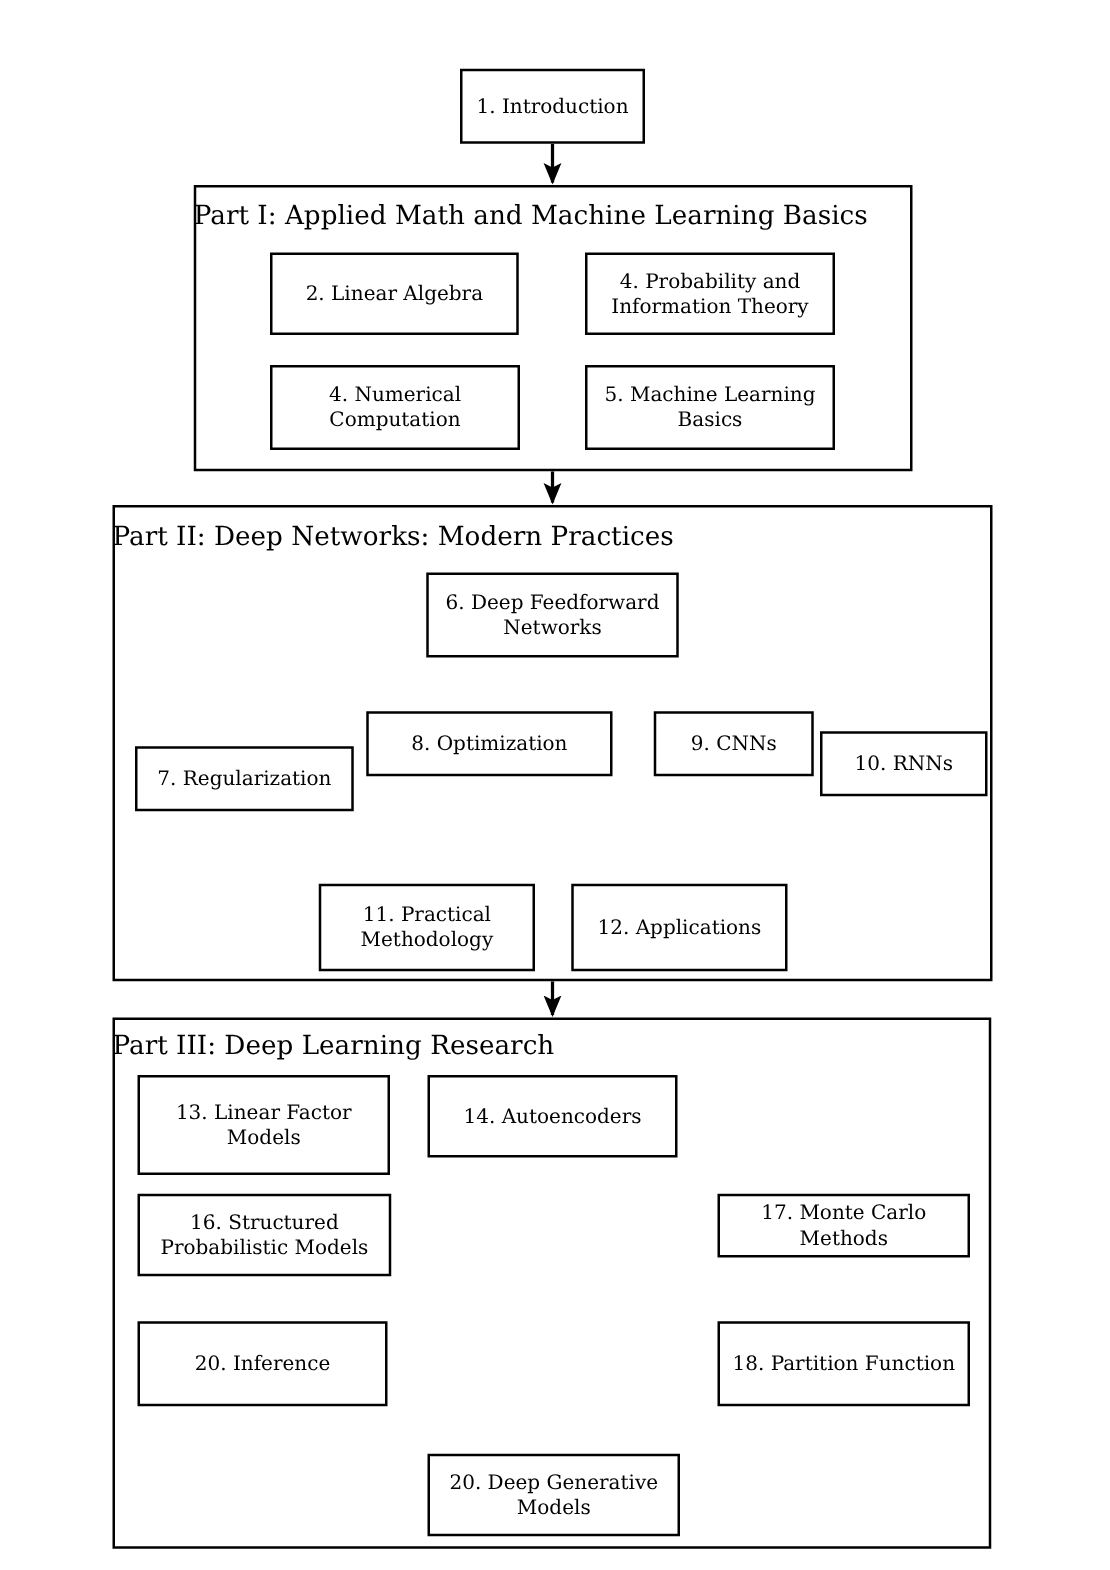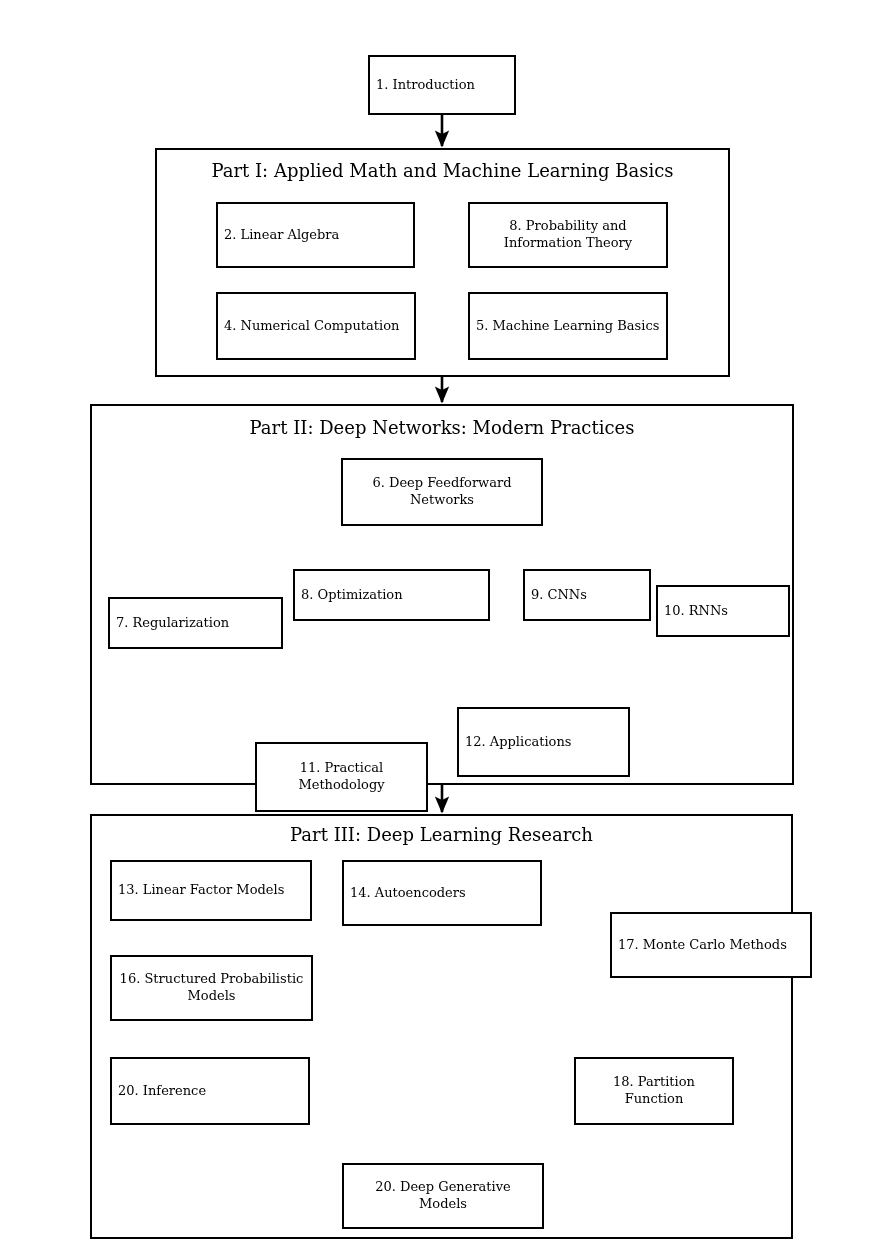--- a/index.html
+++ b/index.html
@@ -23,41 +23,40 @@
     height: 1256px;
     pointer-events: none;
   }
   .node {
     position: absolute;
     box-sizing: border-box;
     border: 2.5px solid #000000;
     background: #ffffff;
     display: flex;
     align-items: center;
-    justify-content: flex-start;
+    justify-content: center;
     text-align: center;
     line-height: 1.28;
     color: #000000;
-    font-size: 13px;
+    font-size: 16px;
     padding: 12px 6px;
     z-index: 3;
   }
   .part {
     position: absolute;
     box-sizing: border-box;
     border: 2.5px solid #000000;
     background: #ffffff;
     z-index: 1;
   }
   .part-title {
     position: absolute;
     left: 0;
     right: 0;
-    text-align: center;
-    font-size: 18px;
+    font-size: 21px;
     color: #000000;
     z-index: 2;
   }
   .node-text { display: block; }
 </style>
 </head>
 <body>
 
 <div id="canvas">
 
@@ -131,21 +130,21 @@
 
   <div class="node" style="left:368px; top:55px; width:148px; height:60px;">
     <span class="node-text">1. Introduction</span>
   </div>
 
   <div class="node" style="left:216px; top:202px; width:199px; height:66px;">
     <span class="node-text">2. Linear Algebra</span>
   </div>
 
   <div class="node" style="left:468px; top:202px; width:200px; height:66px;">
-    <span class="node-text">8. Probability and Information Theory</span>
+    <span class="node-text">4. Probability and Information Theory</span>
   </div>
 
   <div class="node" style="left:216px; top:292px; width:200px; height:68px;">
     <span class="node-text">4. Numerical Computation</span>
   </div>
 
   <div class="node" style="left:468px; top:292px; width:200px; height:68px;">
     <span class="node-text">5. Machine Learning Basics</span>
   </div>
 
@@ -162,50 +161,50 @@
   </div>
 
   <div class="node" style="left:523px; top:569px; width:128px; height:52px;">
     <span class="node-text">9.  CNNs</span>
   </div>
 
   <div class="node" style="left:656px; top:569px; width:134px; height:52px;margin-top:16px;">
     <span class="node-text">10.  RNNs</span>
   </div>
 
-  <div class="node" style="left:255px; top:742px; width:173px; height:70px;">
+  <div class="node" style="left:255px; top:707px; width:173px; height:70px;">
     <span class="node-text">11. Practical Methodology</span>
   </div>
 
   <div class="node" style="left:457px; top:707px; width:173px; height:70px;">
     <span class="node-text">12. Applications</span>
   </div>
 
-  <div class="node" style="left:110px; top:860px; width:202px; height:61px;">
+  <div class="node" style="left:110px; top:860px; width:202px; height:80px;">
     <span class="node-text">13. Linear Factor Models</span>
   </div>
 
   <div class="node" style="left:342px; top:860px; width:200px; height:66px;">
     <span class="node-text">14. Autoencoders</span>
   </div>
 
 
   <div class="node" style="left:110px; top:955px; width:203px; height:66px;">
     <span class="node-text">16. Structured Probabilistic Models</span>
   </div>
 
-  <div class="node" style="left:574px; top:912px; width:202px; height:66px;margin-left:36px;">
+  <div class="node" style="left:574px; top:955px; width:202px; height:51px;">
     <span class="node-text">17. Monte Carlo Methods</span>
   </div>
 
   <div class="node" style="left:110px; top:1057px; width:200px; height:68px;">
     <span class="node-text">20. Inference</span>
   </div>
 
-  <div class="node" style="left:574px; top:1057px; width:160px; height:68px;">
+  <div class="node" style="left:574px; top:1057px; width:202px; height:68px;">
     <span class="node-text">18. Partition Function</span>
   </div>
 
   <div class="node" style="left:342px; top:1163px; width:202px; height:66px;">
     <span class="node-text">20. Deep Generative Models</span>
   </div>
 
 </div>
 
 </body></html>

